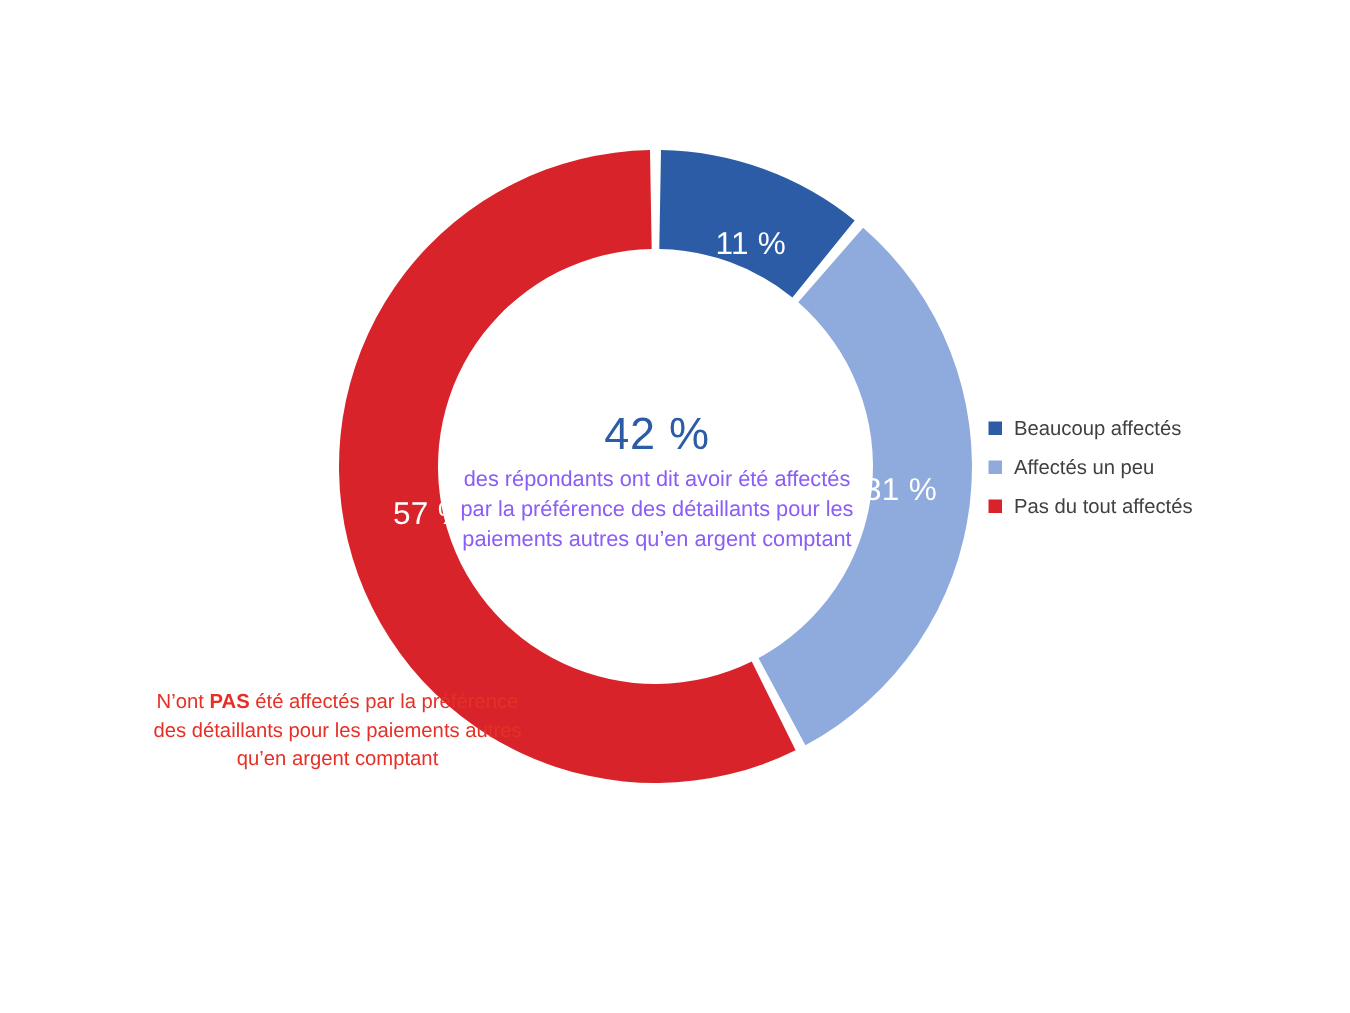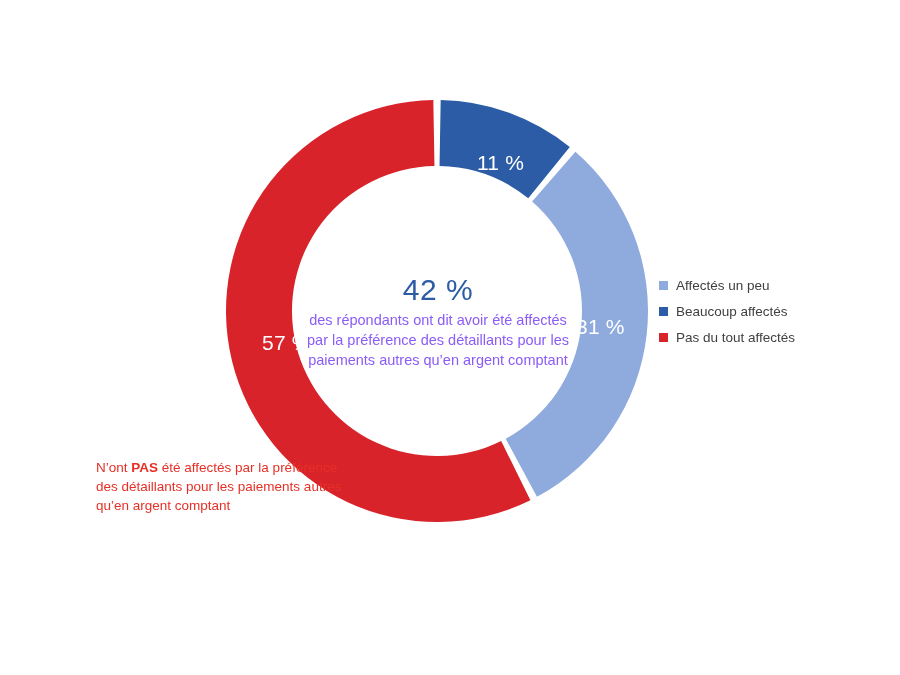--- a/index.html
+++ b/index.html
@@ -69,20 +69,21 @@
     line-height: 20px;
     color: #8b5cf6;
   }
 
   
   #annotation-red {
     position: absolute;
     left: 96px;
     top: 458px;
     width: 258px;
+    text-align: center;
     color: #E63027;
     font-size: 13.5px;
     line-height: 19px;
   }
   #annotation-red b {
     font-weight: bold;
   }
 
   
   #legend {
@@ -133,27 +134,27 @@
     <div id="center-desc">des répondants ont dit avoir été affectés par la préférence des détaillants pour les paiements autres qu’en argent comptant</div>
   </div>
 
   <div id="annotation-red">
     <span>N’ont </span><b>PAS</b><span> été affectés par la préférence des détaillants pour les paiements autres qu’en argent comptant</span>
   </div>
 
   <div id="legend">
 
     <div class="legend-item">
-      <span class="legend-marker" id="legend-marker-1" style="background: rgb(143, 170, 220);"></span>
-      <span class="legend-label">Affectés un peu</span>
+      <span class="legend-marker" id="legend-marker-0" style="background: rgb(43, 92, 165);"></span>
+      <span class="legend-label">Beaucoup affectés</span>
     </div>
 
     <div class="legend-item">
-      <span class="legend-marker" id="legend-marker-0" style="background: rgb(43, 92, 165);"></span>
-      <span class="legend-label">Beaucoup affectés</span>
+      <span class="legend-marker" id="legend-marker-1" style="background: rgb(143, 170, 220);"></span>
+      <span class="legend-label">Affectés un peu</span>
     </div>
 
     <div class="legend-item">
       <span class="legend-marker" id="legend-marker-2" style="background: rgb(216, 35, 42);"></span>
       <span class="legend-label">Pas du tout affectés</span>
     </div>
 
   </div>
 
 </div>

